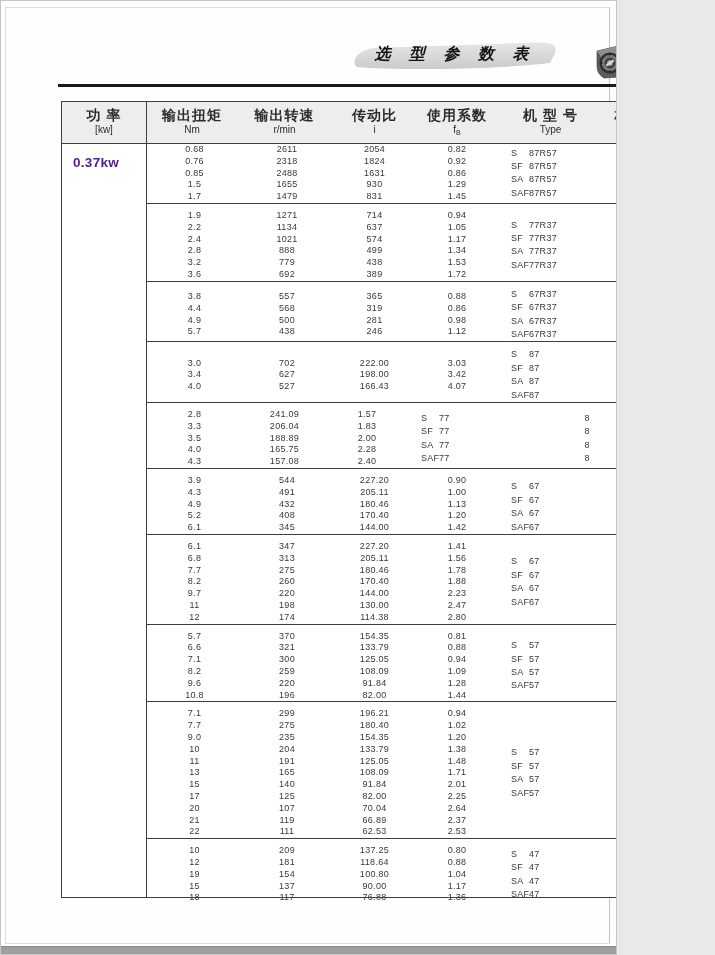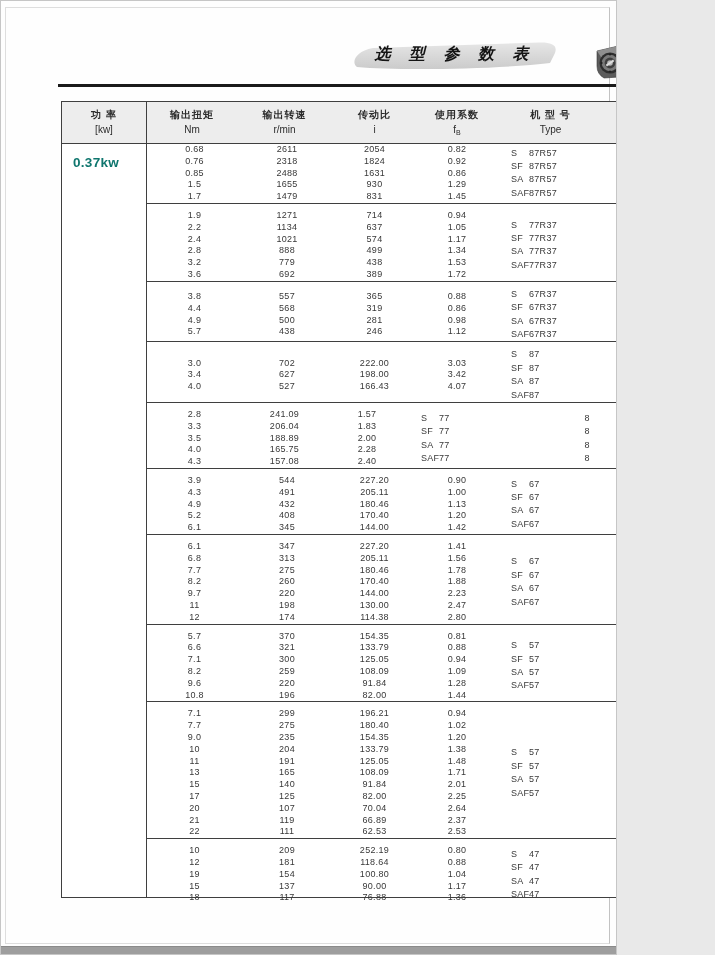--- a/index.html
+++ b/index.html
@@ -20,28 +20,28 @@
   }
   .gearmotor{position:absolute;left:592px;top:35px;width:64px;height:48px;}
   .rule{position:absolute;left:57px;top:83px;width:616px;height:3px;background:#1a1a1a;}
   
   .ptable{
     position:absolute;left:60px;top:100px;width:600px;height:797px;
     border:1px solid #3f3f3f;box-sizing:border-box;background:#fff;
   }
   .thead{display:flex;height:42px;background:#ededed;border-bottom:1px solid #3f3f3f;box-sizing:border-box;}
   .hc{box-sizing:border-box;text-align:center;padding-top:7px;}
-  .hname{font-size:10px;font-weight:bold;letter-spacing:1px;line-height:12px;}
+  .hname{font-size:14px;font-weight:bold;letter-spacing:1px;line-height:12px;}
   .hunit{font-size:10px;margin-top:3px;line-height:12px;}
   .hunit .sub{font-size:7px;vertical-align:-2px;}
   .h0{width:85px;border-right:1px solid #3f3f3f;}
   .h1{width:95px;}.h2{width:90px;}.h3{width:85px;}.h4{width:80px;}.h5{width:107px;}.h6{flex:1;}
   .tbody{display:flex;height:753px;}
   .power-col{width:85px;border-right:1px solid #3f3f3f;box-sizing:border-box;padding:9px 0 0 11px;}
-  .power-label{font-size:13.5px;font-weight:bold;letter-spacing:0.3px;color:#0f766e;}
+  .power-label{font-size:13.5px;font-weight:bold;letter-spacing:0.3px;color:#4c1d95;}
   .blocks{flex:1;display:flex;flex-direction:column;gap:6px;}
   .block{display:flex;align-items:center;border-bottom:1px solid #3f3f3f;box-sizing:border-box;}
   .block.last{border-bottom:none;}
   .ncol{text-align:center;font-size:9px;line-height:11.8px;letter-spacing:0.3px;color:#383838;}
   .c0{width:95px;}.c1{width:90px;}.c2{width:85px;}.c3{width:80px;}
   .tcol{width:107px;box-sizing:border-box;padding-left:14px;font-size:9px;line-height:13.4px;letter-spacing:0.3px;color:#383838;}
   .tp{display:inline-block;width:18px;}
   .pcol{flex:1;text-align:center;font-size:9px;line-height:13.4px;color:#383838;}
 </style>
 </head>
@@ -307,21 +307,21 @@
               <div><span class="tp">SA</span><span>77</span></div>
               <div><span class="tp">SAF</span><span>77</span></div>
             </div>
             <div class="pcol">
               <div>8</div>
               <div>8</div>
               <div>8</div>
               <div>8</div>
             </div>
           </div>
-          <div class="block" style="height: 62px;">
+          <div class="block" style="height: 62px; align-items: flex-end;">
             <div class="ncol c0">
               <div>3.9</div>
               <div>4.3</div>
               <div>4.9</div>
               <div>5.2</div>
               <div>6.1</div>
             </div>
             <div class="ncol c1">
               <div>544</div>
               <div>491</div>
@@ -527,21 +527,21 @@
               <div>18</div>
             </div>
             <div class="ncol c1">
               <div>209</div>
               <div>181</div>
               <div>154</div>
               <div>137</div>
               <div>117</div>
             </div>
             <div class="ncol c2">
-              <div>252.19</div>
+              <div>137.25</div>
               <div>118.64</div>
               <div>100.80</div>
               <div>90.00</div>
               <div>76.88</div>
             </div>
             <div class="ncol c3">
               <div>0.80</div>
               <div>0.88</div>
               <div>1.04</div>
               <div>1.17</div>

